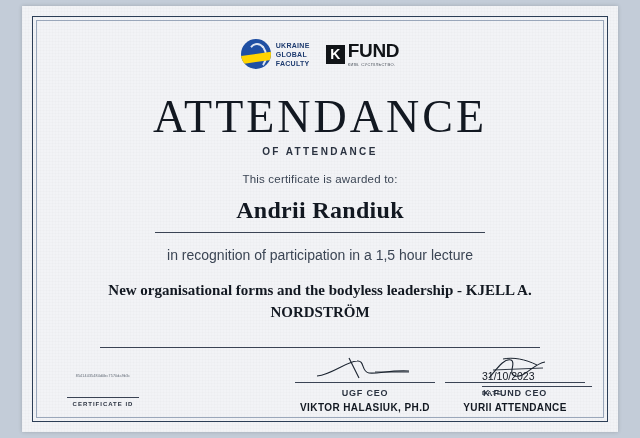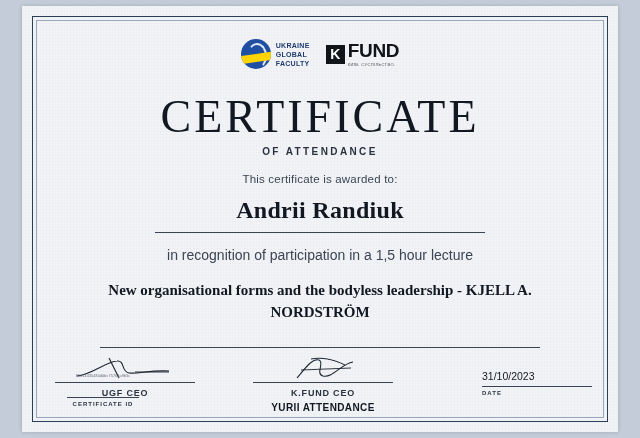--- a/index.html
+++ b/index.html
@@ -206,22 +206,21 @@
   .rule-wide {
     width: 440px;
     height: 1px;
     background: #3a4354;
     margin: 24px auto 0;
   }
 
   
   .sigs {
     display: flex;
-    justify-content: flex-start;
-    gap: 48px;
+    justify-content: flex-end;
     margin-top: 8px;
   }
   .sig-block { width: 150px; }
   .sig-mark {
     height: 26px;
     position: relative;
   }
   .sig-mark svg { position: absolute; left: 50%; top: 0; transform: translateX(-50%); }
   .sig-line {
     width: 140px;
@@ -316,40 +315,41 @@
 
         <div class="kfund-logo">
           <div class="kfund-k">K</div>
           <div class="kfund-stack">
             <div class="kfund-word">FUND</div>
             <div class="kfund-sub">КИЇВ. СУСПІЛЬСТВО.</div>
           </div>
         </div>
       </div>
 
-      <div class="title">CERTIFICATE</div>
+      <div class="title">ATTENDANCE</div>
       <div class="subtitle">OF ATTENDANCE</div>
       <div class="awarded">This certificate is awarded to:</div>
       <div class="recipient">Andrii Randiuk</div>
       <div class="rule"></div>
       <div class="recognition">in recognition of participation in a 1,5 hour lecture</div>
       <div class="lecture">New organisational forms and the bodyless leadership - KJELL A. NORDSTRÖM</div>
       <div class="rule-wide"></div>
 
       <div class="sigs">
         <div class="sig-block">
           <div class="sig-mark">
             <svg width="120" height="26" viewBox="0 0 120 26">
               <path d="M12 20 C28 18, 40 6, 52 5 C60 4, 56 16, 64 17 C74 18, 84 14, 104 15" fill="none" stroke="#1b2430" stroke-width="1.1"></path>
               <path d="M44 2 L54 22" fill="none" stroke="#1b2430" stroke-width="1.1"></path>
               <path d="M70 16 L104 16" fill="none" stroke="#1b2430" stroke-width="0.9"></path>
             </svg>
           </div>
           <div class="sig-line"></div>
           <div class="sig-role">UGF CEO</div>
+          <div class="sig-name">VIKTOR HALASIUK, PH.D</div>
         </div>
 
         <div class="sig-block">
           <div class="sig-mark">
             <svg width="120" height="26" viewBox="0 0 120 26">
               <path d="M34 22 C44 10, 50 2, 56 4 C62 6, 52 18, 60 20 C70 22, 78 8, 90 6" fill="none" stroke="#1b2430" stroke-width="1.1"></path>
               <path d="M48 3 C58 1, 70 3, 82 9" fill="none" stroke="#1b2430" stroke-width="1"></path>
               <path d="M38 14 L88 12" fill="none" stroke="#1b2430" stroke-width="0.9"></path>
             </svg>
           </div>

